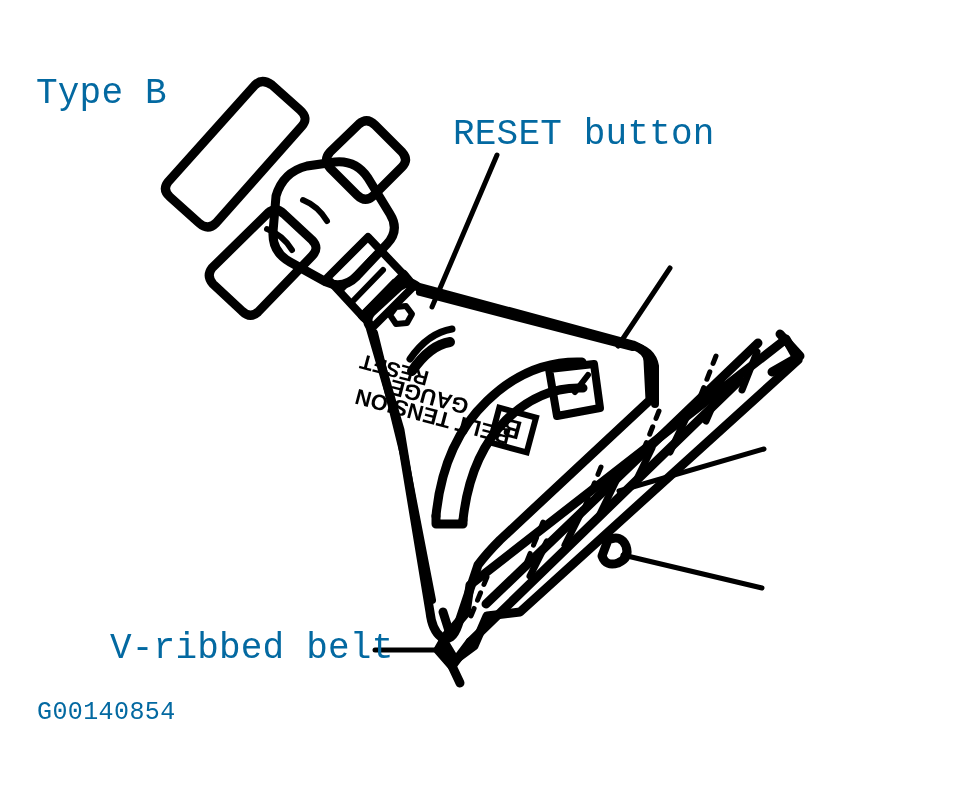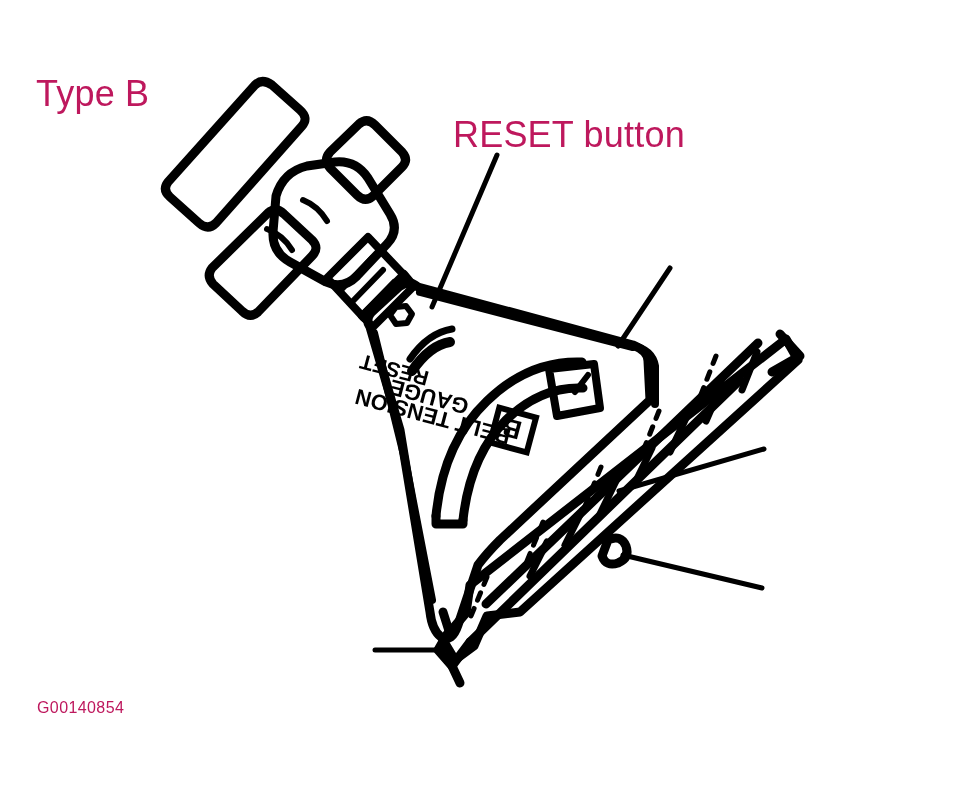--- a/index.html
+++ b/index.html
@@ -22,28 +22,28 @@
   #figure-svg {
     position: absolute;
     left: 0;
     top: 0;
     width: 957px;
     height: 794px;
     display: block;
   }
   .lbl {
     position: absolute;
-    color: #be185d;
-    font-family: Liberation Sans, sans-serif;
+    color: #0369a1;
+    font-family: Liberation Mono, monospace;
     white-space: pre;
     line-height: 1;
     font-weight: 400;
   }
   .lbl-lg { font-size: 36px; letter-spacing: 0.2px; }
-  .lbl-code { font-size: 16px; letter-spacing: 0.4px; }
+  .lbl-code { font-size: 25px; letter-spacing: 0.4px; }
 
   #label-type-b        { left: 36px;  top: 76px;  }
   #label-reset-button  { left: 453px; top: 117px; }
   #label-reset-position{ left: 603px; top: 220px; }
   #label-spindle       { left: 776px; top: 433px; }
   #label-hook          { left: 774px; top: 575px; }
   #label-vribbed-belt  { left: 110px; top: 631px; }
   #label-image-code    { left: 37px;  top: 700px; }
 </style>
 </head>
@@ -175,16 +175,17 @@
 
   </svg>
 
   <div class="lbl lbl-lg" id="label-type-b">Type B</div>
 
   <div class="lbl lbl-lg" id="label-reset-button">RESET button</div>
 
 
 
 
+  <div class="lbl lbl-lg" id="label-vribbed-belt">V-ribbed belt</div>
 
   <div class="lbl lbl-code" id="label-image-code">G00140854</div>
 
 </div>
 
 </body></html>

